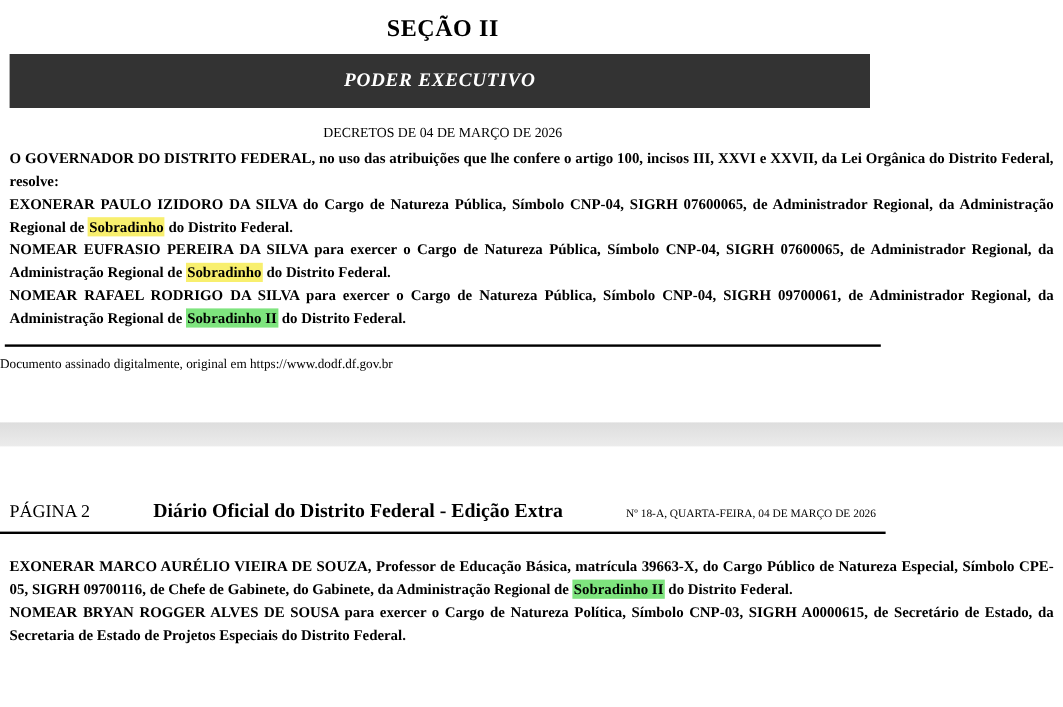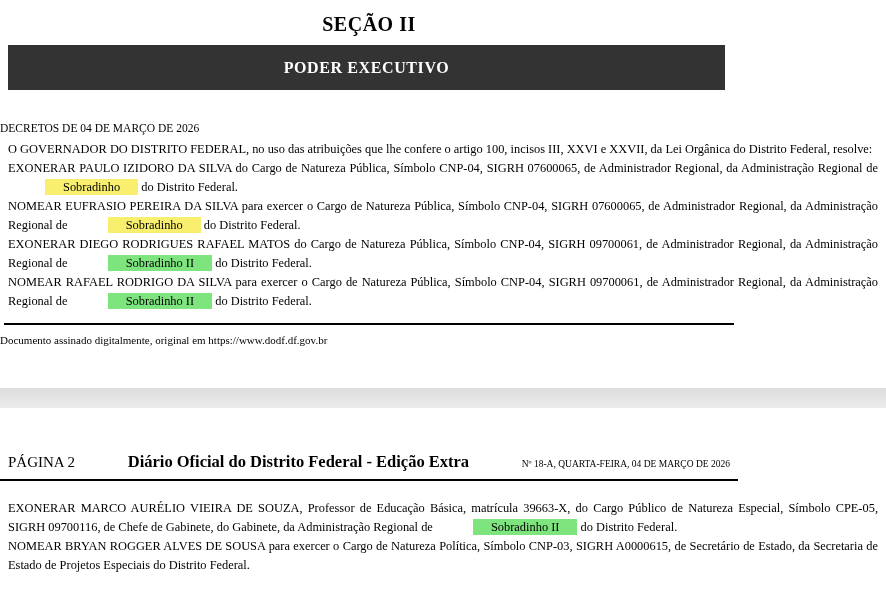--- a/index.html
+++ b/index.html
@@ -29,38 +29,39 @@
     background: #333333;
     display: flex;
     align-items: center;
     justify-content: center;
   }
   .banner span {
     color: #ffffff;
     font-weight: bold;
     font-size: 16px;
     letter-spacing: 0.6px;
+    font-style: italic;
   }
 
   .decree-heading {
-    margin-top: 32px;
-    text-align: left;
+    margin-top: 15px;
+    text-align: center;
     font-size: 11.5px;
   }
 
   .content {
     margin: 6px 8px 0 8px;
     width: 870px;
     font-size: 12.4px;
     line-height: 19px;
     text-align: justify;
   }
-  .content p { margin: 0; }
+  .content p { margin: 0; font-weight: bold; }
 
-  .hl { padding: 1px 18px; margin-left: 37px; }
+  .hl { padding: 1px 1px; }
   .hl-yellow { background: var(--hl-yellow, #f8ef6e); }
   .hl-green  { background: var(--hl-green, #7ee47e); }
 
   .rule {
     margin: 12px 4px 0 4px;
     border-top: 2px solid #000000;
   }
 
   .signature {
     margin-top: 9px;
@@ -98,21 +99,20 @@
     <div class="banner">
       <span>PODER EXECUTIVO</span>
     </div>
 
     <div class="decree-heading">DECRETOS DE 04 DE MARÇO DE 2026</div>
 
     <div class="content" id="content1">
         <p><span>O GOVERNADOR DO DISTRITO FEDERAL, no uso das atribuições que lhe confere o artigo 100, incisos III, XXVI e XXVII, da Lei Orgânica do Distrito Federal, resolve:</span></p>
         <p><span>EXONERAR PAULO IZIDORO DA SILVA do Cargo de Natureza Pública, Símbolo CNP-04, SIGRH 07600065, de Administrador Regional, da Administração Regional de </span><span class="hl hl-yellow">Sobradinho</span><span> do Distrito Federal.</span></p>
         <p><span>NOMEAR EUFRASIO PEREIRA DA SILVA para exercer o Cargo de Natureza Pública, Símbolo CNP-04, SIGRH 07600065, de Administrador Regional, da Administração Regional de </span><span class="hl hl-yellow">Sobradinho</span><span> do Distrito Federal.</span></p>
-        <p><span>EXONERAR DIEGO RODRIGUES RAFAEL MATOS do Cargo de Natureza Pública, Símbolo CNP-04, SIGRH 09700061, de Administrador Regional, da Administração Regional de </span><span class="hl hl-green">Sobradinho II</span><span> do Distrito Federal.</span></p>
         <p><span>NOMEAR RAFAEL RODRIGO DA SILVA para exercer o Cargo de Natureza Pública, Símbolo CNP-04, SIGRH 09700061, de Administrador Regional, da Administração Regional de </span><span class="hl hl-green">Sobradinho II</span><span> do Distrito Federal.</span></p>
       </div>
 
     <div class="rule"></div>
 
     <div class="signature">Documento assinado digitalmente, original em https://www.dodf.df.gov.br</div>
   </div>
 
   <div class="page-gap"></div>
 

